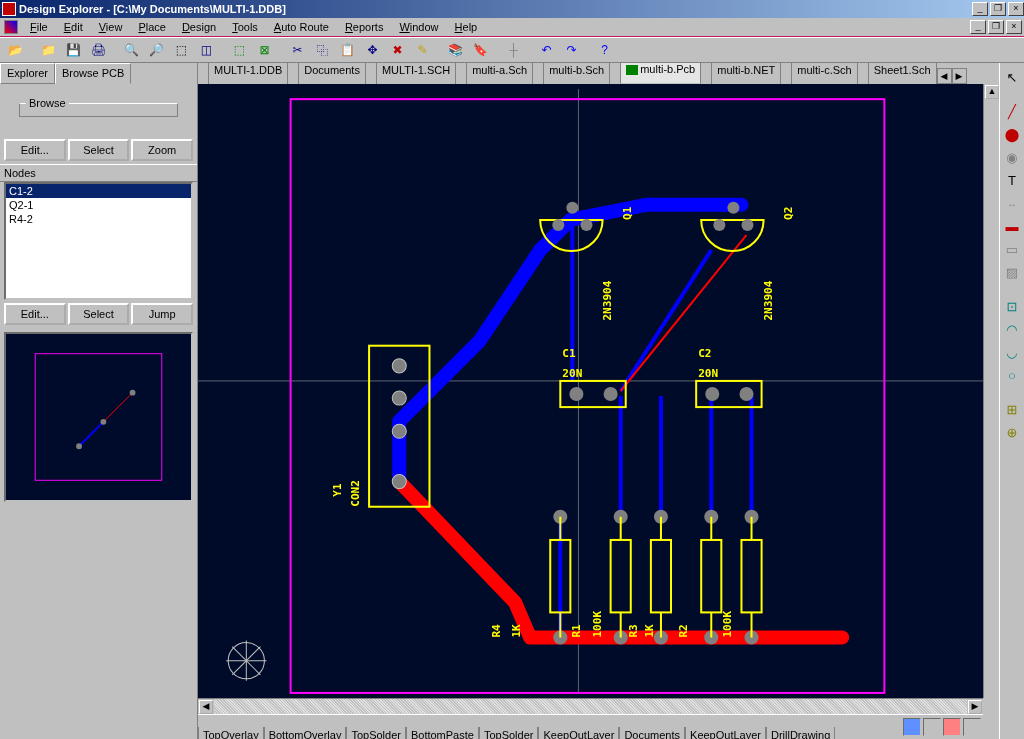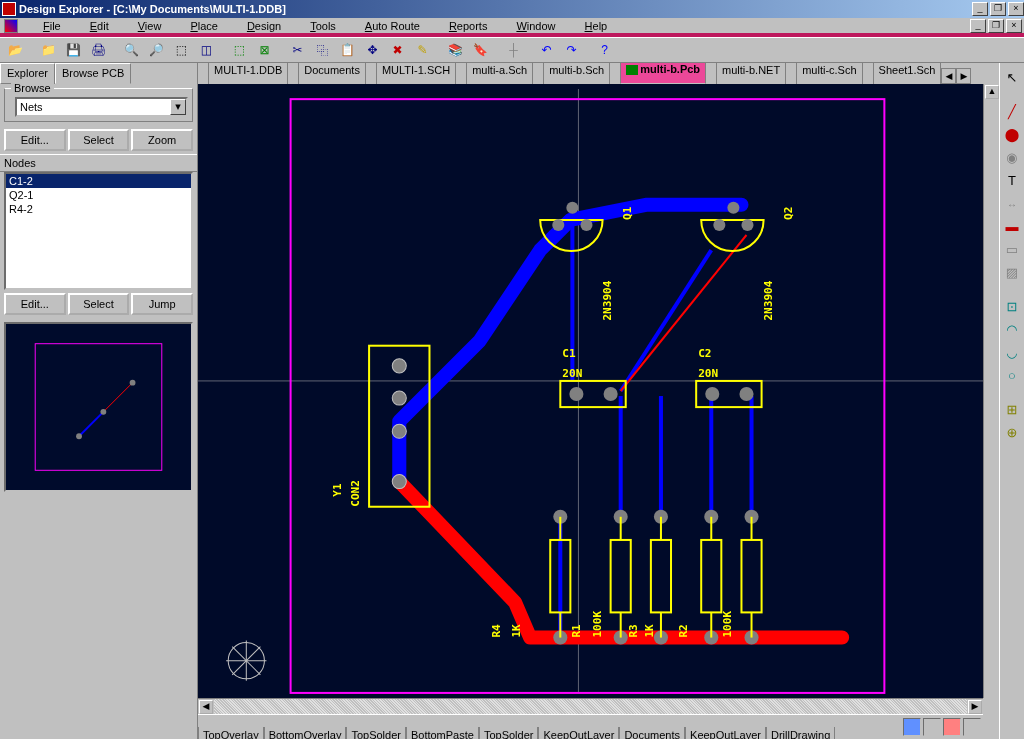--- a/index.html
+++ b/index.html
@@ -6,57 +6,57 @@
 body { background: #c0c0c0; width: 1024px; height: 739px; overflow: hidden; }
 
 
 .titlebar { height: 18px; background: linear-gradient(to right, #08246b, #a6caf0); display: flex; align-items: center; color: white; padding-left: 2px; }
 .titlebar .icon { width: 14px; height: 14px; background: #c00000; border: 1px solid #fff; margin-right: 3px; }
 .titlebar .caption { flex: 1; font-weight: bold; }
 .titlebar .winbtns { display: flex; }
 .wbtn { width: 16px; height: 14px; background: #c0c0c0; border: 1px solid #fff; border-right-color:#404040; border-bottom-color:#404040; margin-left: 2px; font-size: 9px; text-align: center; line-height: 11px; color:#000;}
 
 
-.menubar { height: 19px; background: #c0c0c0; display: flex; align-items: center; padding-left: 2px; border-bottom: 4px solid #be185d; gap: 13px;}
+.menubar { height: 19px; background: #c0c0c0; display: flex; align-items: center; padding-left: 2px; border-bottom: 1px solid #be185d;}
 .mico { width: 14px; height: 14px; margin: 0 4px 0 2px; background: linear-gradient(45deg,#ff0000,#0000ff); border:1px solid #808080;}
 .menubar span { padding: 2px 8px; }
 .menubar span u { text-decoration: underline; }
 .menubar .docbtns { margin-left: auto; display:flex; margin-right:2px;}
 
 
 .toolbar { height: 26px; background: #c0c0c0; border-bottom: 1px solid #808080; border-top: 1px solid #fff; display:flex; align-items:center; padding:0 4px; gap:2px;}
 .tbtn { width: 23px; height: 22px; border: 1px solid #c0c0c0; display:inline-flex; align-items:center; justify-content:center; font-size:12px; color:#000080;}
 .tsep { width: 6px; }
 
 
 .mainarea { display: flex; height: calc(739px - 18px - 19px - 26px); }
 
 
 .leftpanel { width: 198px; background:#c0c0c0; border-right:1px solid #808080; display:flex; flex-direction:column;}
 .lptabs { height: 21px; display:flex; }
 .lptab { border:1px solid #fff; border-right-color:#808080; border-bottom-color:#808080; padding:3px 6px 0 6px; background:#c0c0c0; font-size:11px;}
 .lptab.active { border-bottom-color:#c0c0c0; }
-.browsegrp { border:1px solid #808080; border-top-color:#fff; border-left-color:#808080; margin:4px; padding:8px 4px 4px 10px; position:relative;}
+.browsegrp { border:1px solid #808080; border-top-color:#fff; border-left-color:#808080; margin:19px; padding:8px 4px 4px 4px; position:relative;}
 .browsegrp .glbl { position:absolute; top:-7px; left:6px; background:#c0c0c0; padding:0 3px;}
 .combo { width:100%; height:20px; background:#fff; border:2px inset #c0c0c0; display:flex; align-items:center; padding-left:3px;}
 .combo .arrow { width:16px; height:16px; margin-left:auto; background:#c0c0c0; border:1px solid #fff; border-right-color:#404040; border-bottom-color:#404040; text-align:center; line-height:13px;}
 .listbox { background:#fff; border:2px inset #c0c0c0; overflow:hidden; }
 .listbox .li { padding:1px 3px; }
 .listbox .li.sel { background:#08246b; color:#fff; }
 .btnrow { display:flex; gap:2px; margin-top:3px; }
 .pbtn { flex:1; height:22px; background:#c0c0c0; border:2px outset #fff; font-size:11px; overflow:hidden; white-space:nowrap;}
 .sectlbl { background:#c0c0c0; padding:2px 4px; border-top:1px solid #fff; border-bottom:1px solid #808080;}
 .minimap { margin:4px; height:170px; background:#000b2c; border:2px inset #c0c0c0;}
 
 
 .rightpanel { flex:1; display:flex; }
 .editarea { flex:1; display:flex; flex-direction:column; background:#c0c0c0;}
 .doctabs { height:21px; display:flex; background:#c0c0c0; overflow:hidden; align-items:flex-end;}
 .dtab { border:1px solid #808080; border-bottom:none; background:#c0c0c0; padding:8px 5px; font-size:11px; white-space:nowrap; margin-left:10px; }
-.dtab.active { background:#ec4899; border-bottom:1px solid #c0c0c0;font-weight:bold;}
+.dtab.active { background:#e5e5e5; border-bottom:1px solid #c0c0c0;}
 .dtab .tico { display:inline-block; width:12px; height:10px; margin-right:2px; vertical-align:middle;}
 .tabscroll { width:15px; height:16px; border:1px solid #808080; background:#c0c0c0; text-align:center; line-height:14px; font-size:9px;}
 
 .canvaswrap { flex:1; position:relative; background:#c0c0c0;}
 .canvas { position:absolute; left:0; top:0; right:16px; bottom:41px; background:#000a29; overflow:hidden;}
 .vscroll { position:absolute; right:0; top:0; width:16px; bottom:41px; background:#c0c0c0; border-left:1px solid #808080;}
 .vscroll .sbtn { width:14px; height:14px; background:#c0c0c0; border:1px outset #fff; margin:1px; text-align:center; line-height:11px; font-size:9px;}
 .hscroll { position:absolute; left:0; right:16px; bottom:25px; height:16px; background:#c0c0c0; border-top:1px solid #808080; display:flex;}
 .hscroll .sbtn { width:14px; height:14px; background:#c0c0c0; border:1px outset #fff; margin:1px; text-align:center; line-height:11px; font-size:9px;}
 .hscroll .track { flex:1; background:repeating-linear-gradient(45deg,#c0c0c0,#c0c0c0 1px,#e0e0e0 1px,#e0e0e0 2px);}
@@ -140,24 +140,20 @@
 
 <div class="mainarea">
 
   <div class="leftpanel">
     <div class="lptabs">
       <div class="lptab">Explorer</div>
       <div class="lptab active">Browse PCB</div>
     </div>
     <div class="browsegrp">
       <div class="glbl">Browse</div>
-      <div class="combo">
-        <span>Nets</span>
-        <div class="arrow">▾</div>
-      </div>
     </div>
     <div class="btnrow" style="margin:3px 4px;">
       <button class="pbtn">Edit...</button>
       <button class="pbtn">Select</button>
       <button class="pbtn">Zoom</button>
     </div>
     <div class="sectlbl">Nodes</div>
     <div class="listbox" style="margin:0 4px; height:118px;">
       <div class="li sel">C1-2</div>
       <div class="li">Q2-1</div>

